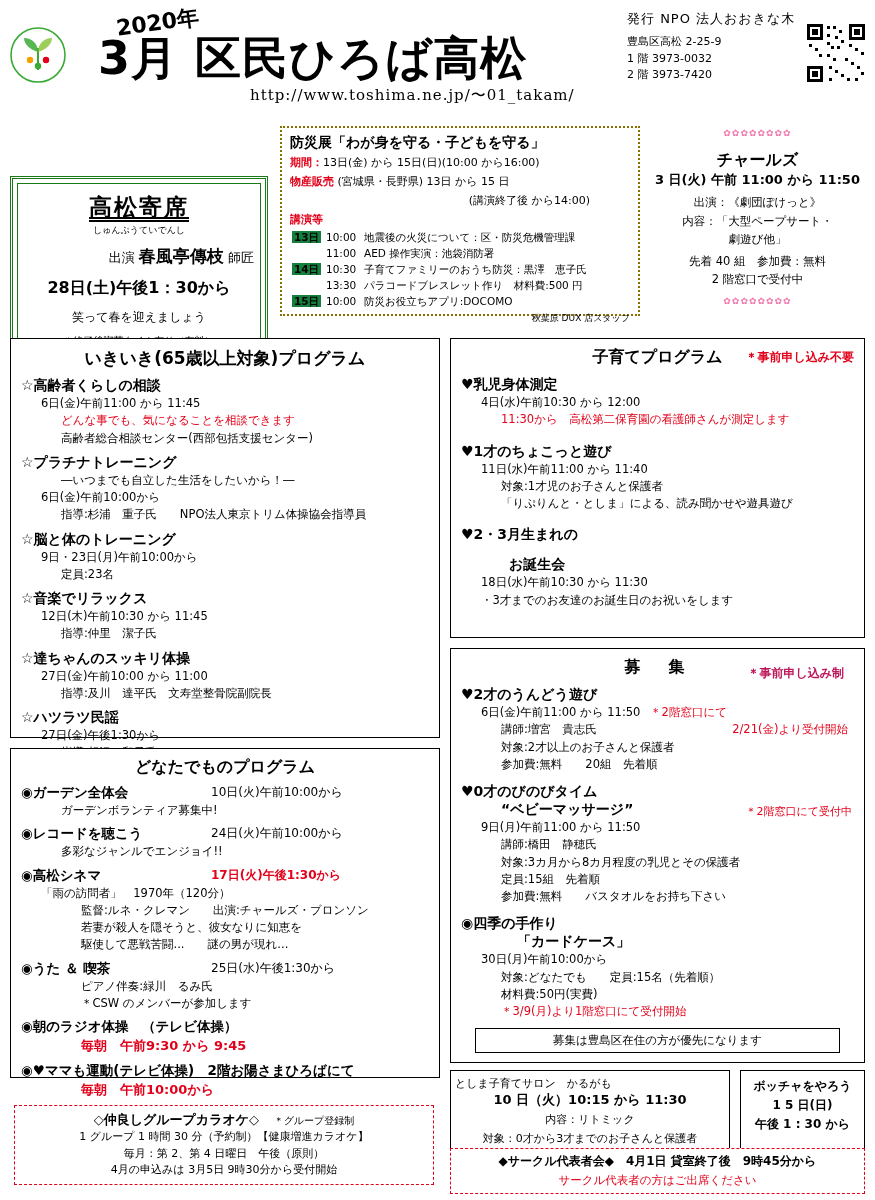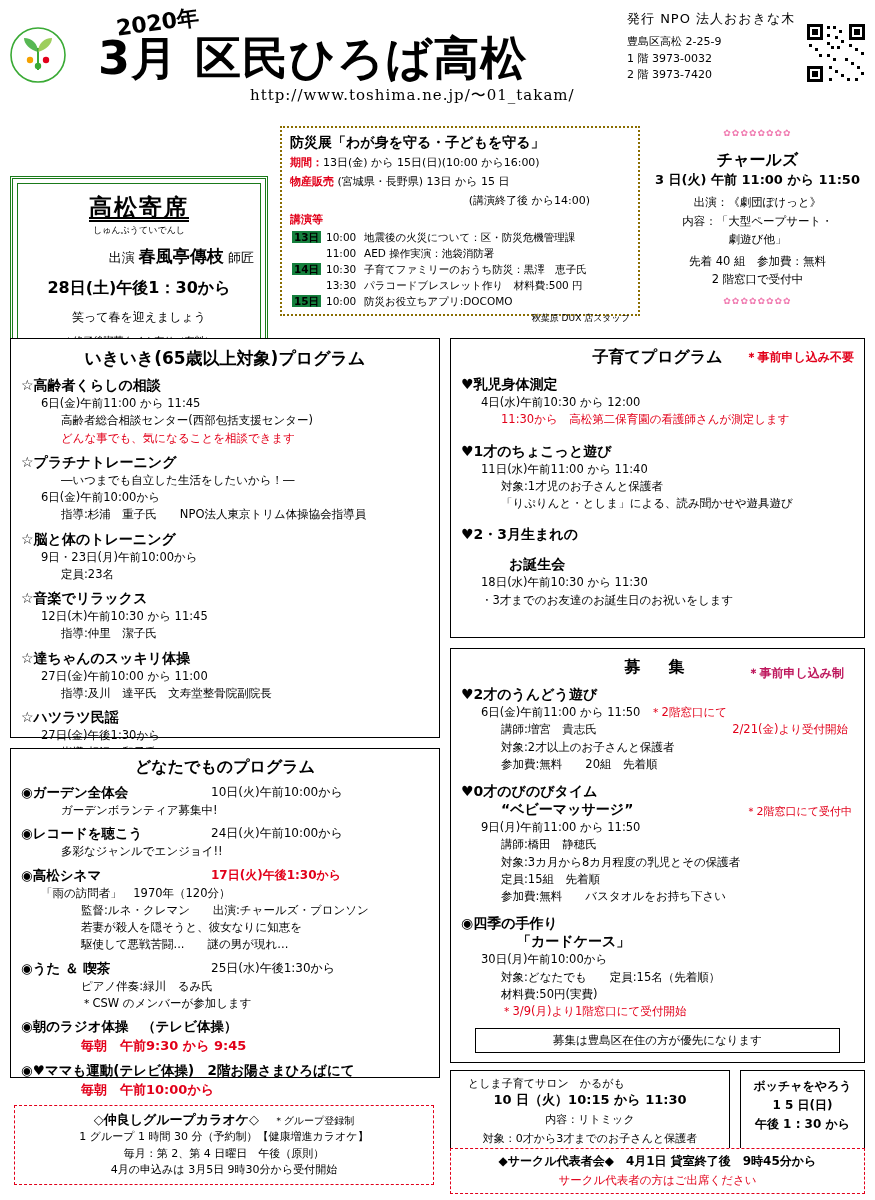--- a/index.html
+++ b/index.html
@@ -101,21 +101,21 @@
   #donata { left: 10px; top: 748px; width: 430px; height: 330px; padding: 8px 10px; }
   #donata .h { font-size: 16px; font-weight:bold; text-align:center; }
   .circ-item { font-size: 13.5px; font-weight:bold; margin-top: 6px; }
 
   
   #karaoke { left: 14px; top: 1105px; width: 420px; height: 80px; padding: 5px 0; }
   #karaoke .h { font-size: 13px; font-weight:bold; text-align:center; }
   #karaoke .l { font-size: 11px; text-align:center; line-height: 1.5; }
 
   
-  #karugamo { left: 450px; top: 1070px; width: 280px; height: 98px; padding: 5px 17px; }
+  #karugamo { left: 450px; top: 1070px; width: 280px; height: 98px; padding: 5px 4px; }
   #karugamo .h { font-size: 11px; }
   #karugamo .t { font-size: 13px; font-weight:bold; text-align:center; }
   #karugamo .l { font-size: 11px; margin-top:3px; line-height:1.45; }
 
   
   #bocce { left: 740px; top: 1070px; width: 125px; height: 98px; padding: 6px 4px; }
   #bocce .l { font-size: 12px; text-align:center; line-height:1.6; font-weight:bold; }
 
   
   #circle { left: 450px; top: 1148px; width: 415px; height: 46px; padding: 4px 6px; }
@@ -271,22 +271,22 @@
     <div class="l">先着 40 組　参加費：無料</div>
     <div class="l" style="margin-top:1px">2 階窓口で受付中</div>
     <div class="flowers" style="margin-top:8px">✿✿✿✿✿✿✿✿</div>
   </div>
 
   <div class="box" id="ikiiki">
     <div class="h">いきいき(65歳以上対象)プログラム</div>
 
     <div class="star-item">☆高齢者くらしの相談</div>
     <div class="sub ind1">6日(金)午前11:00 から 11:45</div>
+    <div class="sub ind2 red">どんな事でも、気になることを相談できます</div>
     <div class="sub ind2">高齢者総合相談センター(西部包括支援センター)</div>
-    <div class="sub ind2 red">どんな事でも、気になることを相談できます</div>
 
     <div class="star-item">☆プラチナトレーニング</div>
     <div class="sub ind2">―いつまでも自立した生活をしたいから！―</div>
     <div class="sub ind1">6日(金)午前10:00から</div>
     <div class="sub ind2">指導:杉浦　重子氏　　NPO法人東京トリム体操協会指導員</div>
 
     <div class="star-item">☆脳と体のトレーニング</div>
     <div class="sub ind1">9日・23日(月)午前10:00から</div>
     <div class="sub ind2">定員:23名</div>
 

